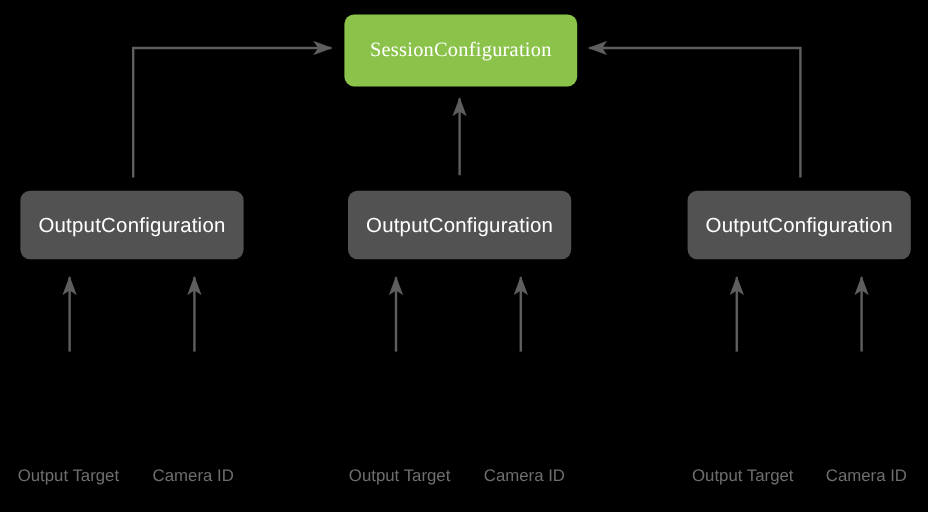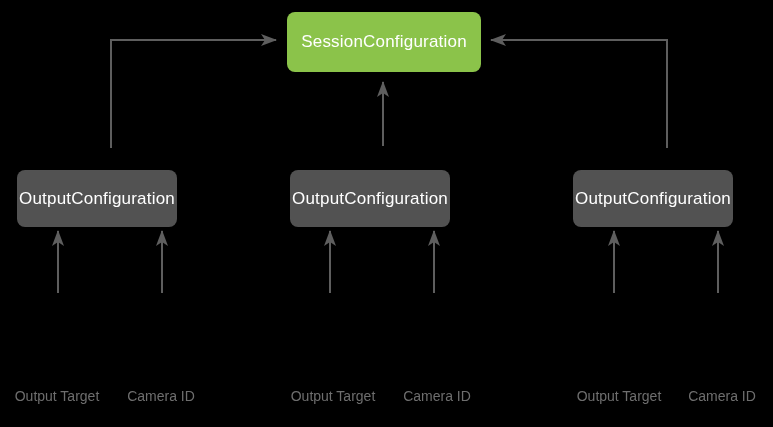--- a/index.html
+++ b/index.html
@@ -32,24 +32,25 @@
     font-size: 17px;
     letter-spacing: 0.2px;
     white-space: nowrap;
   }
   .node.session {
     left: 287px;
     top: 12px;
     width: 194px;
     height: 60px;
     background: #8bc34a;
+    font-family: Liberation Serif, serif;
   }
   .node.output {
-    top: 170px;
-    width: 160px;
+    top: 159px;
+    width: 186px;
     height: 57px;
     background: #525252;
   }
   .io-label {
     position: absolute;
     top: 388px;
     width: 140px;
     text-align: center;
     color: #6e6e6e;
     font-size: 14px;

